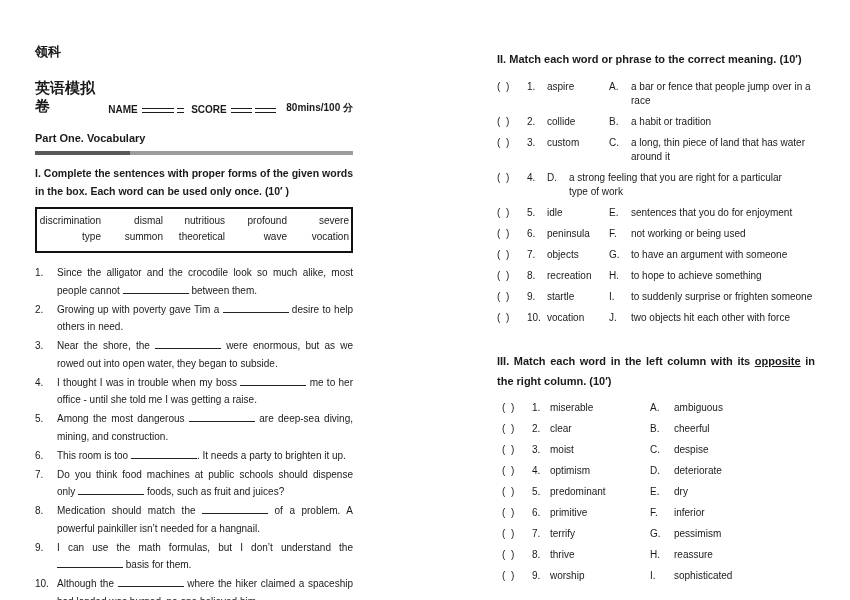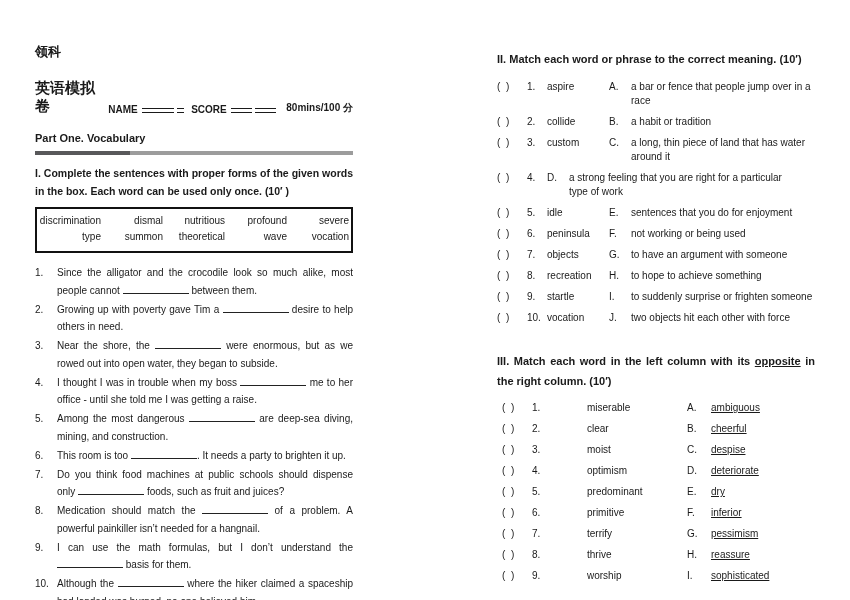--- a/index.html
+++ b/index.html
@@ -52,23 +52,23 @@
   .m-row { display:flex; margin-bottom:7px; line-height:14px; }
   .paren { white-space:pre; flex:none; }
   .m2 .paren { width:30px; }
   .m2 .m-num { width:20px; flex:none; }
   .m2 .m-word { width:62px; flex:none; }
   .m2 .m-letter { width:22px; flex:none; }
   .m2 .m-def { flex:1; white-space:pre-line; }
   .m3 .m-row { padding-left:5px; }
   .m3 .paren { width:30px; }
   .m3 .m-num { width:18px; flex:none; }
-  .m3 .m-word { width:100px; flex:none;margin-left:37px; }
+  .m3 .m-word { width:100px; flex:none; }
   .m3 .m-letter { width:24px; flex:none; }
-  .m3 .m-def { flex:1;text-decoration:underline; }
+  .m3 .m-def { flex:1; }
 </style>
 </head>
 <body>
 
 <div class="page page-left">
   <div class="brand">领科</div>
 
   <div class="header-row">
     <span class="subtitle">英语模拟卷</span>
     <span class="hdr-label">NAME</span>

